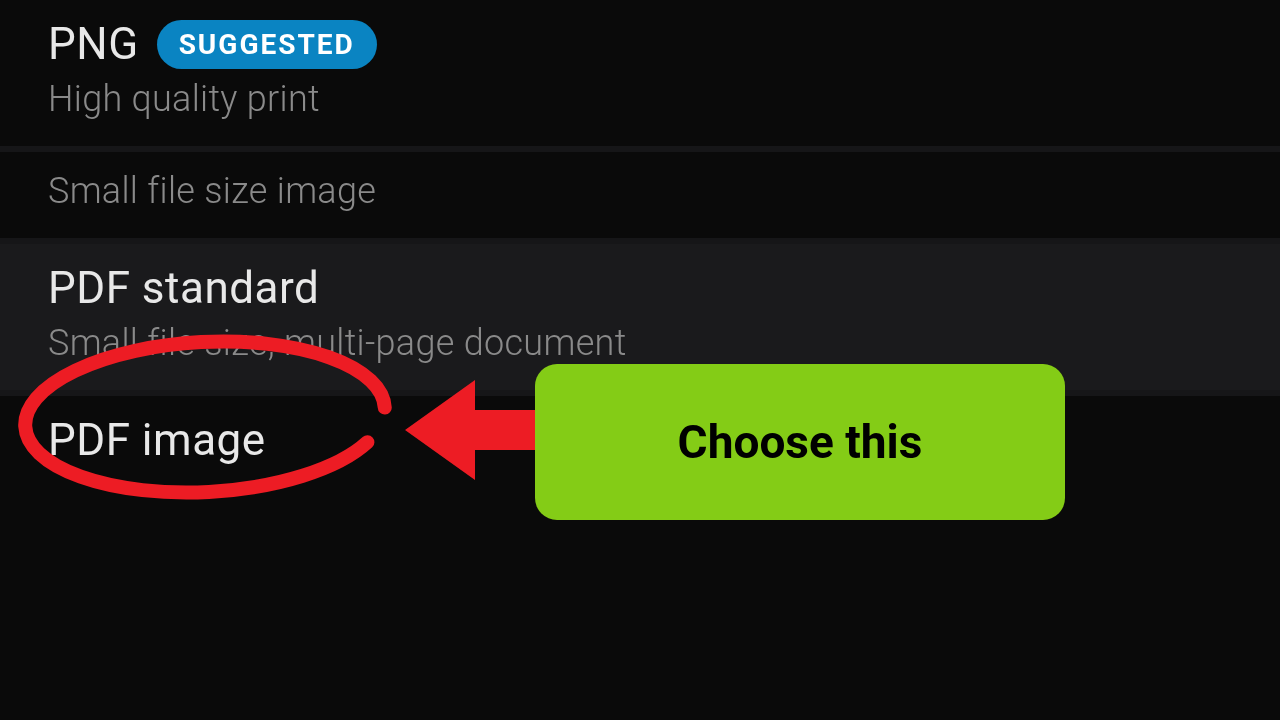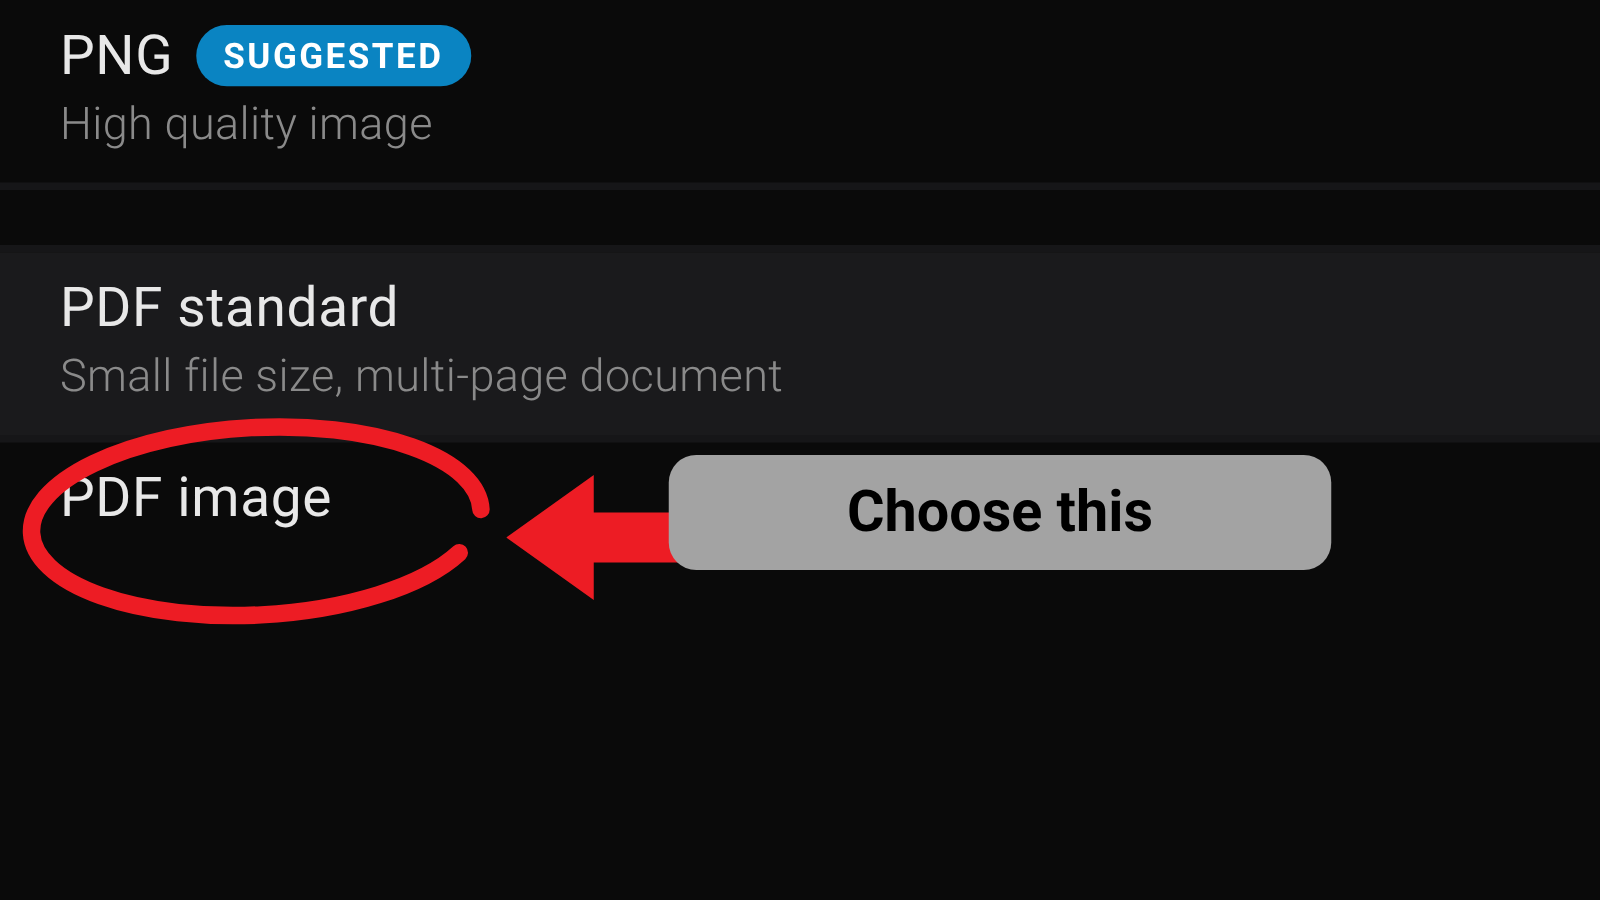--- a/index.html
+++ b/index.html
@@ -67,48 +67,49 @@
       top: 370px;
       width: 140px;
       height: 120px;
       pointer-events: none;
     }
     .annotation-callout {
       position: absolute;
       left: 535px;
       top: 364px;
       width: 530px;
-      height: 92px;
-      background: #a3a3a3;
+      height: 156px;
+      background: #84cc16;
       border-radius: 22px;
       display: flex;
       align-items: center;
       justify-content: center;
       pointer-events: none;
     }
     .annotation-callout-text {
       color: #000000;
       font-size: 46px;
       font-weight: 700;
     }
   </style>
 </head>
 <body>
 
 <div class="option">
   <div class="option-header">
     <span class="option-title">PNG</span>
     <span class="badge">SUGGESTED</span>
   </div>
-  <div class="option-description">High quality image</div>
+  <div class="option-description">High quality print</div>
 </div>
 
 <div class="separator"></div>
 
 <div class="option">
+  <div class="option-description">Small file size image</div>
 </div>
 
 <div class="separator"></div>
 
 <div class="option highlighted">
   <div class="option-header">
     <span class="option-title">PDF standard</span>
   </div>
   <div class="option-description">Small file size, multi-page document</div>
 </div>

